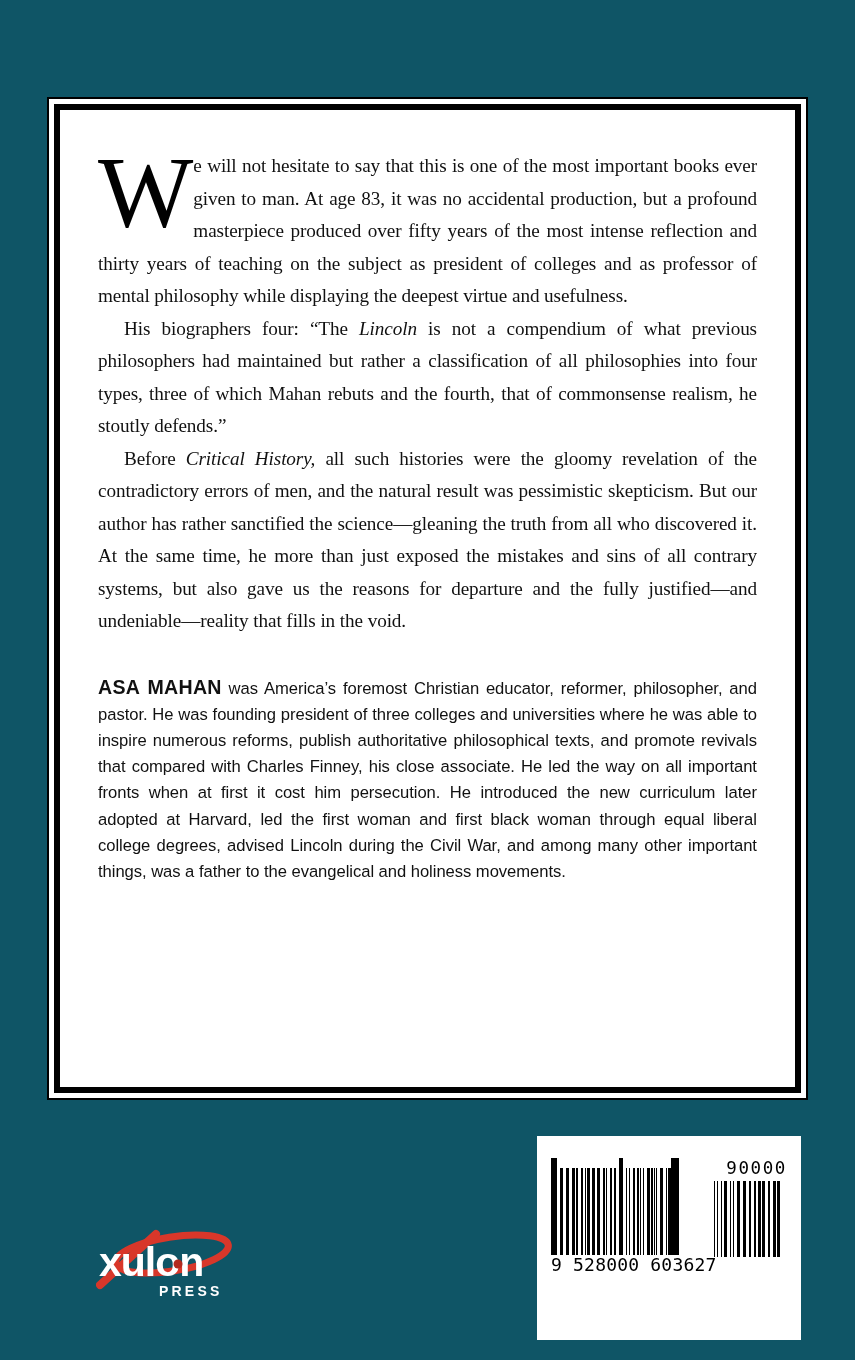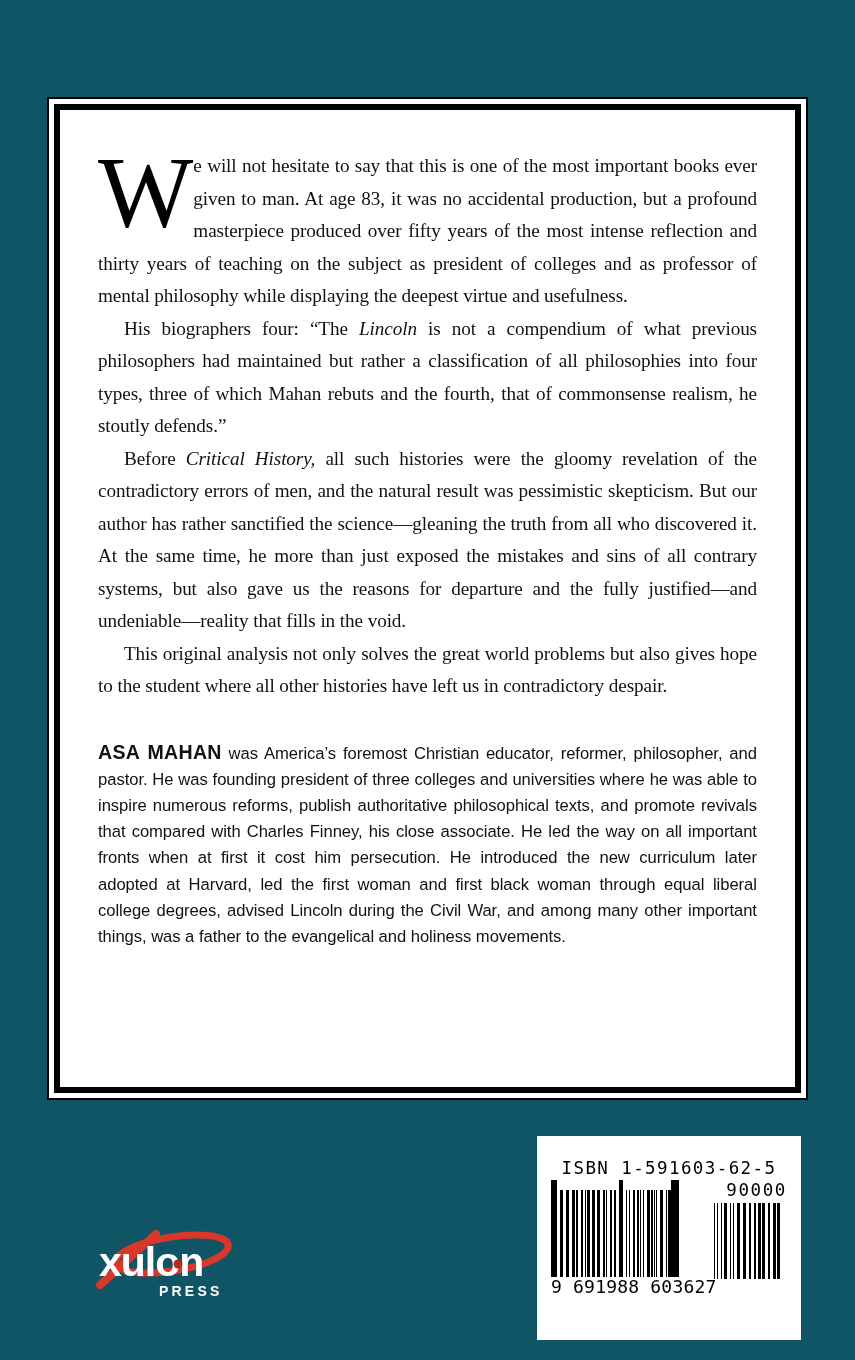--- a/index.html
+++ b/index.html
@@ -179,21 +179,20 @@
     <div id="blurb-panel">
 
       <p class="blurb-p first">
         <span id="dropcap">W</span><span>e will not hesitate to say that this is one of the most important books ever given to man. At age 83, it was no accidental production, but a profound masterpiece produced over fifty years of the most intense reflection and thirty years of teaching on the subject as president of colleges and as professor of mental philosophy while displaying the deepest virtue and usefulness.</span>
       </p>
 
       <p class="blurb-p"><span>His biographers four: “The </span><em>Lincoln</em><span> is not a compendium of what previous philosophers had maintained but rather a classification of all philosophies into four types, three of which Mahan rebuts and the fourth, that of commonsense realism, he stoutly defends.”</span></p>
 
       <p class="blurb-p"><span>Before </span><em>Critical History,</em><span> all such histories were the gloomy revelation of the contradictory errors of men, and the natural result was pessimistic skepticism. But our author has rather sanctified the science—gleaning the truth from all who discovered it. At the same time, he more than just exposed the mistakes and sins of all contrary systems, but also gave us the reasons for departure and the fully justified—and undeniable—reality that fills in the void.</span></p>
 
-      <p class="blurb-p">This original analysis not only solves the great world problems but also gives hope to the student where all other histories have left us in contradictory despair.</p>
 
       <div id="author-bio"><span id="author-name">ASA MAHAN</span><span> was America’s foremost Christian educator, reformer, philosopher, and pastor. He was founding president of three colleges and universities where he was able to inspire numerous reforms, publish authoritative philosophical texts, and promote revivals that compared with Charles Finney, his close associate. He led the way on all important fronts when at first it cost him persecution. He introduced the new curriculum later adopted at Harvard, led the first woman and first black woman through equal liberal college degrees, advised Lincoln during the Civil War, and among many other important things, was a father to the evangelical and holiness movements.</span></div>
 
     </div>
   </div>
 </div>
 
 <div id="xulon-logo">
   <svg width="150" height="80" viewBox="0 0 150 80">
 
@@ -203,21 +202,20 @@
     </g>
 
     <text x="3" y="48" font-family="'Liberation Sans', sans-serif" font-size="41" font-weight="bold" fill="#ffffff" letter-spacing="-1">xulon</text>
 
     <circle cx="82" cy="36" r="4.5" fill="#b32a1e"></circle>
     <text x="63" y="68" font-family="'Liberation Sans', sans-serif" font-size="14" font-weight="bold" fill="#ffffff" letter-spacing="3.2">PRESS</text>
   </svg>
 </div>
 
 <div id="barcode-box">
-  <div id="isbn-text">ISBN 1-591603-62-5</div>
   <div id="barcode-row">
 
     <div id="main-barcode-wrap">
       <div class="bars" id="main-bars">
           <div class="bar" style="width: 2px; height: 97px;"></div>
           <div class="bar" style="width: 2px; height: 97px;"></div>
           <div class="bar" style="width: 2px; height: 97px;"></div>
           <div class="bar" style="width: 3px; height: 87px; background: transparent;"></div>
           <div class="bar" style="width: 3px; height: 87px;"></div>
           <div class="bar" style="width: 3px; height: 87px; background: transparent;"></div>
@@ -271,21 +269,21 @@
           <div class="bar" style="width: 3px; height: 87px; background: transparent;"></div>
           <div class="bar" style="width: 3px; height: 87px;"></div>
           <div class="bar" style="width: 3px; height: 87px; background: transparent;"></div>
           <div class="bar" style="width: 1px; height: 87px;"></div>
           <div class="bar" style="width: 1px; height: 87px; background: transparent;"></div>
           <div class="bar" style="width: 3px; height: 87px;"></div>
           <div class="bar" style="width: 2px; height: 97px;"></div>
           <div class="bar" style="width: 3px; height: 97px;"></div>
           <div class="bar" style="width: 3px; height: 97px;"></div>
         </div>
-      <div id="main-digits">9 691988 603627</div>
+      <div id="main-digits">9 528000 603627</div>
     </div>
 
     <div id="addon-wrap">
       <div id="addon-digits">90000</div>
       <div class="bars" id="addon-bars">
           <div class="bar" style="width: 1px; height: 76px;"></div>
           <div class="bar" style="width: 2px; height: 76px; background: transparent;"></div>
           <div class="bar" style="width: 1px; height: 76px;"></div>
           <div class="bar" style="width: 3px; height: 76px; background: transparent;"></div>
           <div class="bar" style="width: 1px; height: 76px;"></div>

